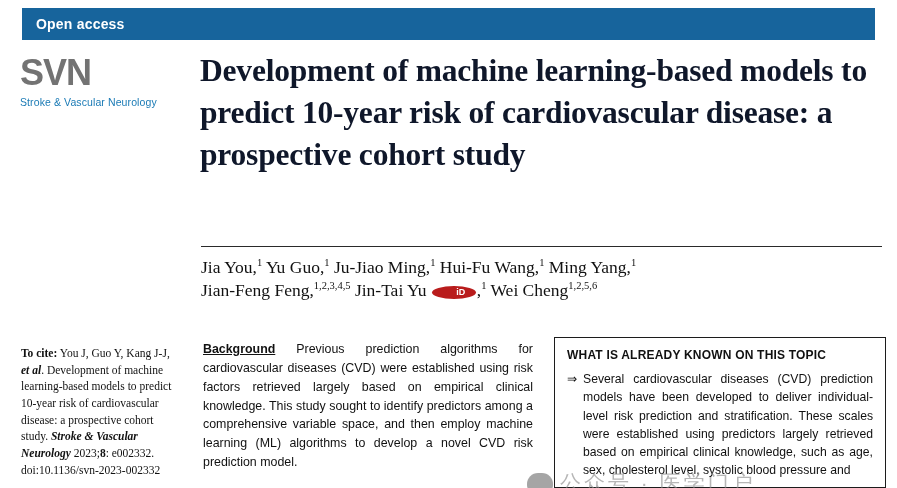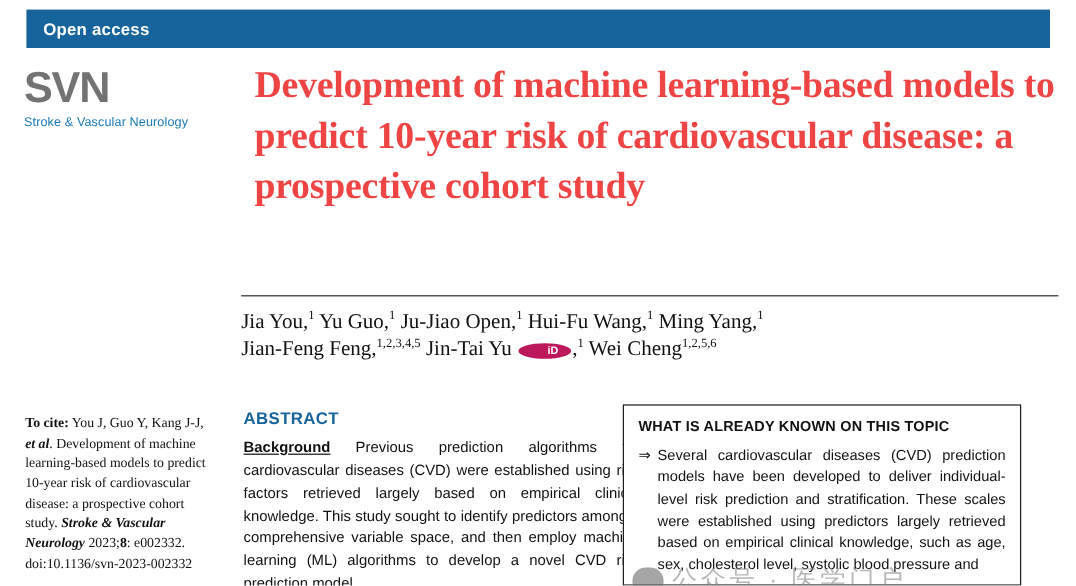--- a/index.html
+++ b/index.html
@@ -63,28 +63,28 @@
     font-family: "Liberation Sans", sans-serif;
     font-size: 10.5px;
     color: #1a7ab5;
     margin-top: 5px;
     letter-spacing: .1px;
   }
 
   
   .title {
     position: absolute;
-    left: 212px;
+    left: 200px;
     top: 50px;
     width: 670px;
     font-family: "Liberation Serif", serif;
     font-weight: bold;
     font-size: 31.5px;
     line-height: 1.33;
-    color: #ef4444;
+    color: #0f172a;
     letter-spacing: -0.2px;
   }
 
   
   .rule {
     position: absolute;
     left: 201px;
     top: 246px;
     width: 681px;
     height: 1px;
@@ -102,21 +102,21 @@
   }
   .authors sup {
     font-size: 10.5px;
     vertical-align: super;
   }
   .orcid {
     display: inline-block;
     width: 30px;
     height: 13px;
     border-radius: 50%;
-    background: #be185d;
+    background: #b91c1c;
     color: #ffffff;
     font-family: "Liberation Sans", sans-serif;
     font-size: 9px;
     font-weight: bold;
     line-height: 13px;
     text-align: center;
     vertical-align: middle;
     margin: 0 1px;
     padding-left: 14px;
   }
@@ -156,21 +156,21 @@
     font-size: 12.4px;
     line-height: 1.52;
     text-align: justify;
     color: #111111;
   }
   .abstract p b { font-weight: bold; text-decoration: underline; }
 
   
   .keybox {
     position: absolute;
-    left: 519px;
+    left: 554px;
     top: 337px;
     width: 332px;
     height: 151px;
     border: 1px solid #1c1c1c;
     box-sizing: border-box;
     padding: 10px 12px 0 12px;
     overflow: hidden;
     background: #ffffff;
   }
   .keybox h3 {
@@ -247,35 +247,34 @@
   <div class="logo-sub">Stroke &amp; Vascular Neurology</div>
 </div>
 
 <div class="title">Development of machine learning-based models to predict 10-year risk of cardiovascular disease: a prospective cohort study</div>
 
 <div class="rule"></div>
 
 <div class="authors">
   <span>Jia You,</span><sup>1</sup>
   <span>Yu Guo,</span><sup>1</sup>
-  <span>Ju-Jiao Open,</span><sup>1</sup>
+  <span>Ju-Jiao Ming,</span><sup>1</sup>
   <span>Hui-Fu Wang,</span><sup>1</sup>
   <span>Ming Yang,</span><sup>1</sup><br>
   <span>Jian-Feng Feng,</span><sup>1,2,3,4,5</sup>
   <span>Jin-Tai Yu</span>
   <span class="orcid">iD</span>,<sup>1</sup>
   <span>Wei Cheng</span><sup>1,2,5,6</sup>
 </div>
 
 <div class="tocite">
   <b>To cite:</b><span> You J, Guo Y, Kang J-J, </span><i>et al</i><span>. Development of machine learning-based models to predict 10-year risk of cardiovascular disease: a prospective cohort study. </span><i>Stroke &amp; Vascular Neurology</i><span> 2023;</span><b>8</b><span>: e002332. doi:10.1136/svn-2023-002332</span>
 </div>
 
 <div class="abstract">
-  <h2>ABSTRACT</h2>
   <p><b>Background</b><span>  Previous prediction algorithms for cardiovascular diseases (CVD) were established using risk factors retrieved largely based on empirical clinical knowledge. This study sought to identify predictors among a comprehensive variable space, and then employ machine learning (ML) algorithms to develop a novel CVD risk prediction model.</span></p>
 </div>
 
 <div class="keybox">
   <h3>WHAT IS ALREADY KNOWN ON THIS TOPIC</h3>
   <div class="item">
     <div class="arrow">⇒</div>
     <div class="itext">Several cardiovascular diseases (CVD) prediction models have been developed to deliver individual-level risk prediction and stratification. These scales were established using predictors largely retrieved based on empirical clinical knowledge, such as age, sex, cholesterol level, systolic blood pressure and</div>
   </div>
 </div>

